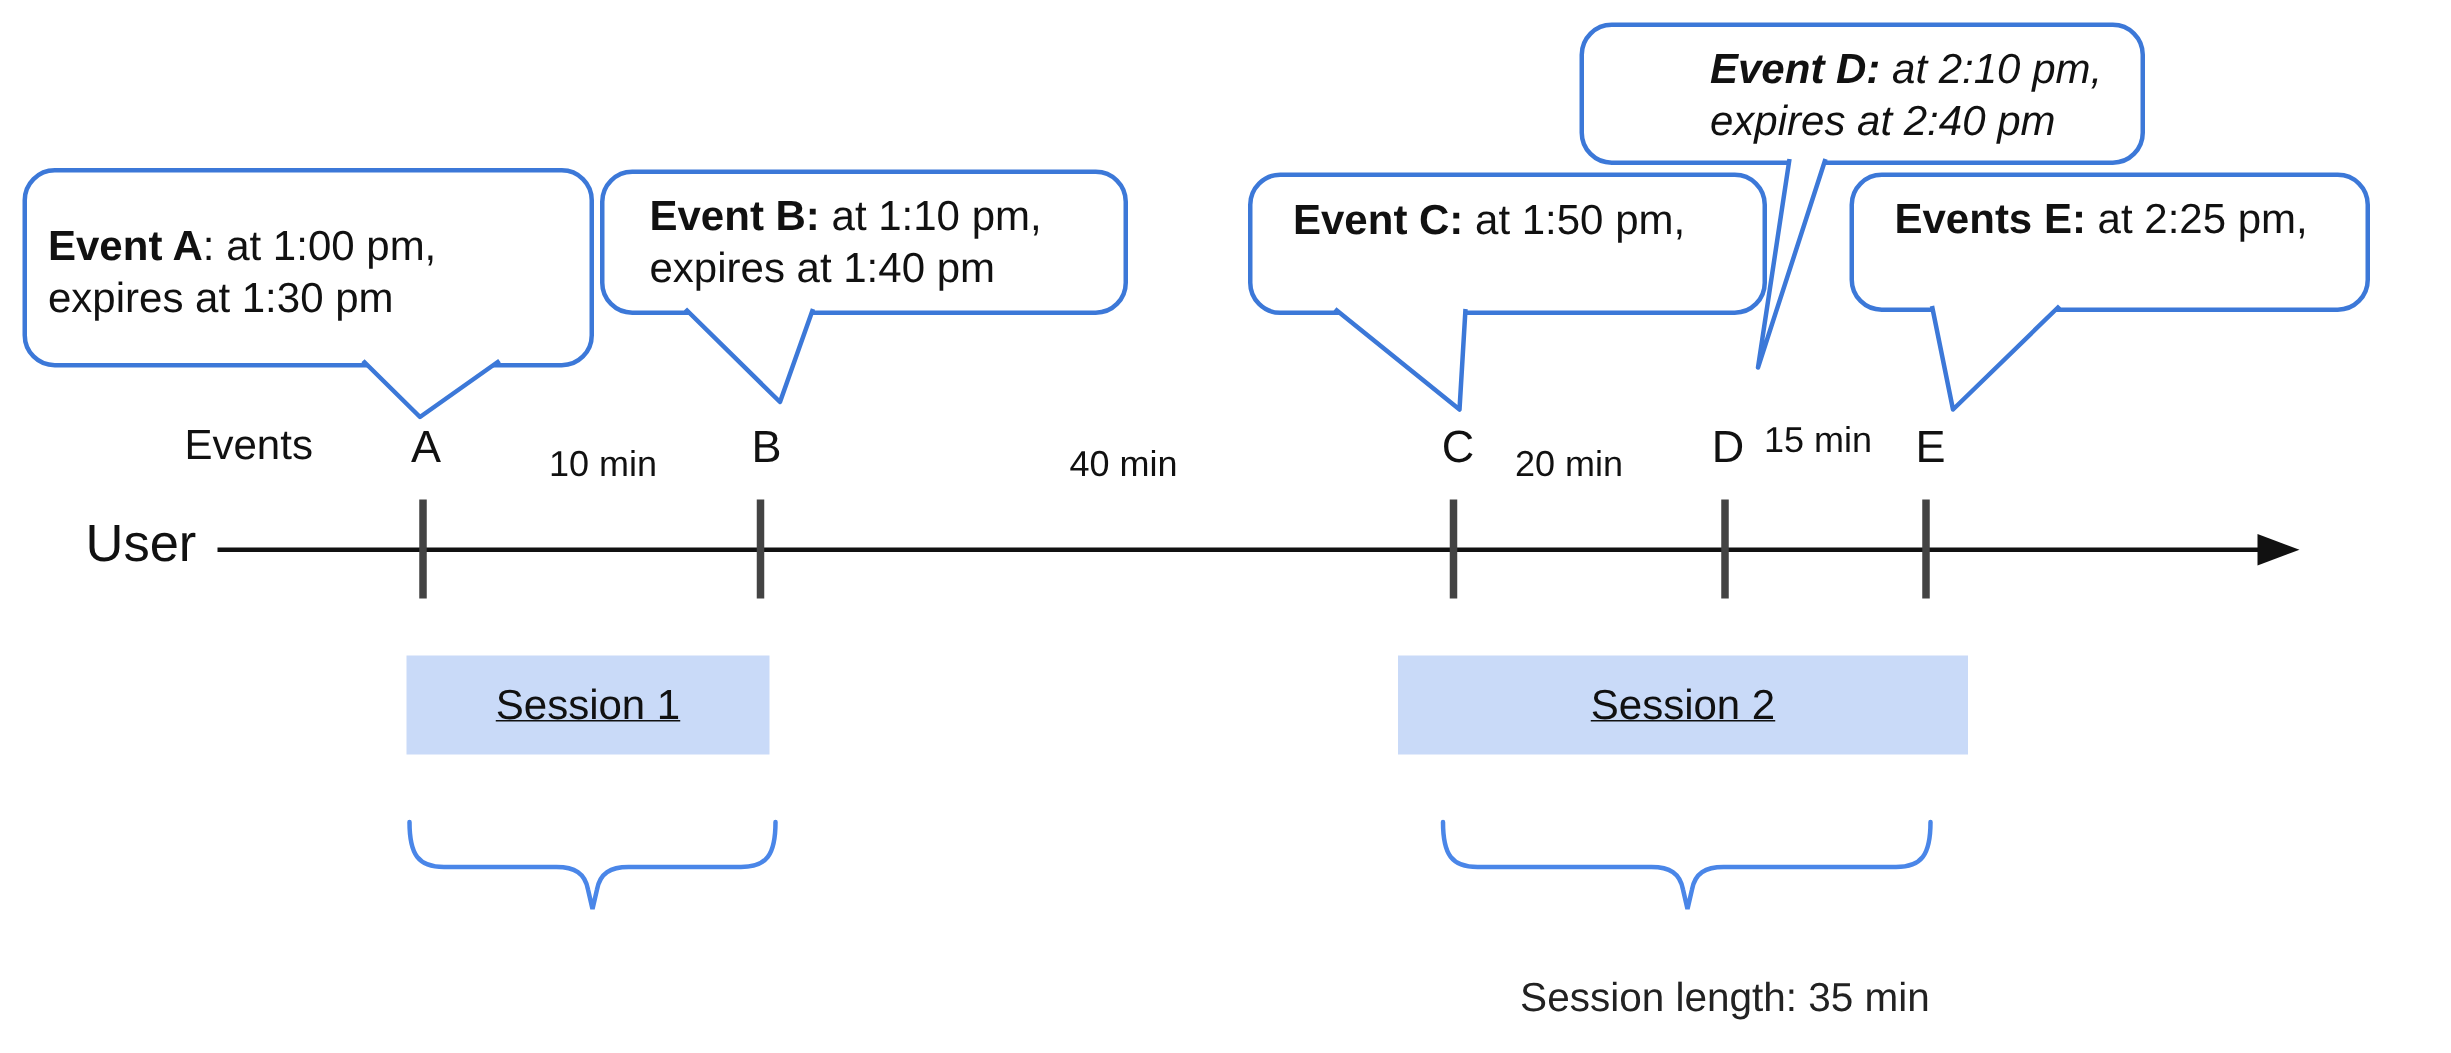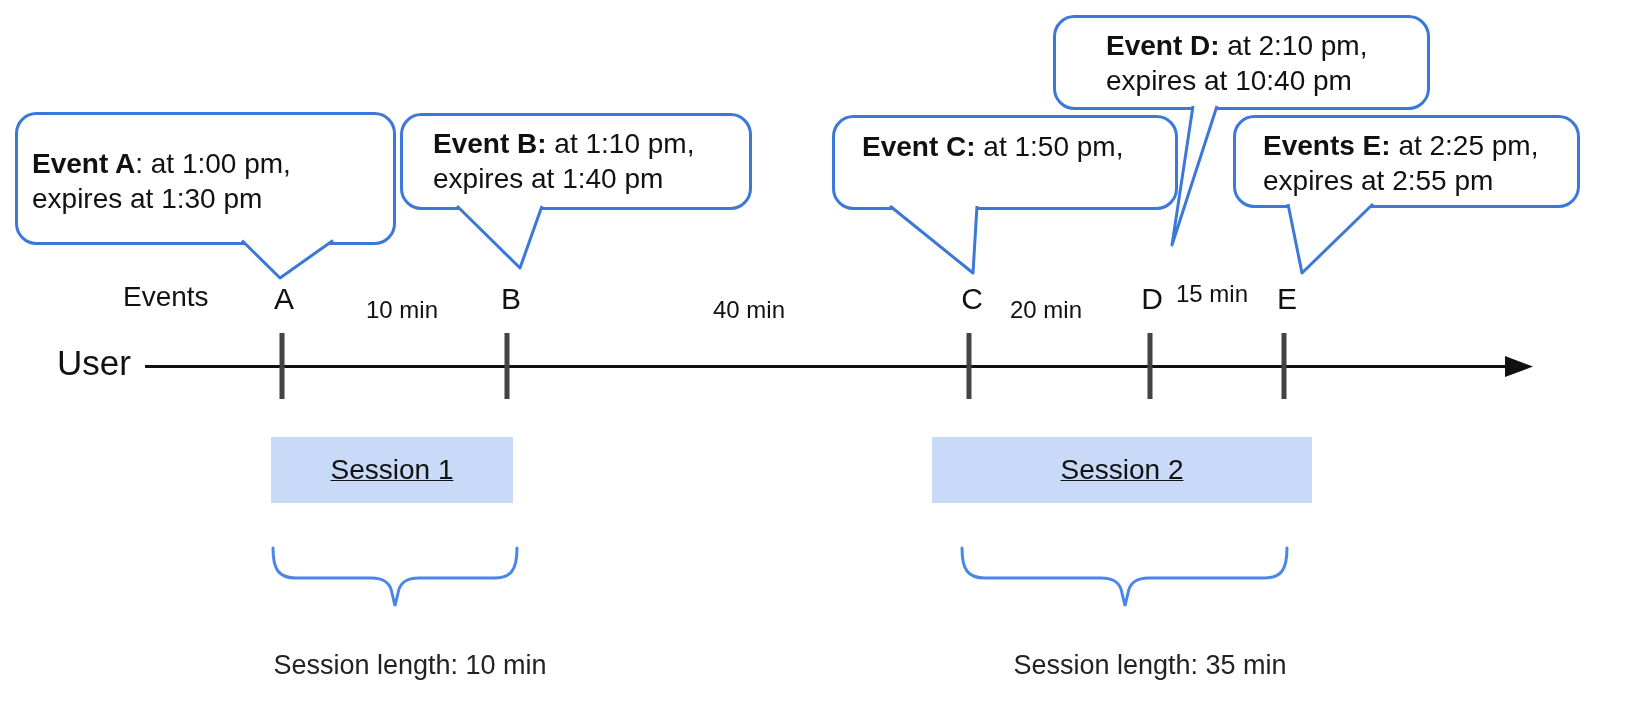--- a/index.html
+++ b/index.html
@@ -75,27 +75,26 @@
     <div><span class="b">Event A</span><span>: at 1:00 pm,</span></div>
     <div>expires at 1:30 pm</div>
   </div>
   <div class="abs bubble-text" style="left:433px;top:126px;">
     <div><span class="b">Event B:</span><span> at 1:10 pm,</span></div>
     <div>expires at 1:40 pm</div>
   </div>
   <div class="abs bubble-text" style="left:862px;top:129px;">
     <div><span class="b">Event C:</span><span> at 1:50 pm,</span></div>
   </div>
-  <div class="abs bubble-text" style="left:1106px;top:28px;">
+  <div class="abs bubble-text" style="left:1140px;top:28px;font-style:italic;">
     <div><span class="b">Event D:</span><span> at 2:10 pm,</span></div>
-    <div>expires at 10:40 pm</div>
+    <div>expires at 2:40 pm</div>
   </div>
   <div class="abs bubble-text" style="left:1263px;top:128px;">
     <div><span class="b">Events E:</span><span> at 2:25 pm,</span></div>
-    <div>expires at 2:55 pm</div>
   </div>
 
   <div class="abs events-label" style="left:123px;top:281px;">Events</div>
   <div class="abs user-label" style="left:57px;top:343px;">User</div>
 
   <div class="abs tick-letter" style="left:284px;top:282px;">A</div>
   <div class="abs tick-letter" style="left:511px;top:282px;">B</div>
   <div class="abs tick-letter" style="left:972px;top:282px;">C</div>
   <div class="abs tick-letter" style="left:1152px;top:282px;">D</div>
   <div class="abs tick-letter" style="left:1287px;top:282px;">E</div>
@@ -105,16 +104,15 @@
   <div class="abs gap-label" style="left:1046px;top:296px;">20 min</div>
   <div class="abs gap-label" style="left:1212px;top:280px;">15 min</div>
 
   <div class="abs session-box" style="left:271px;top:437px;width:242px;height:66px;">
     <span>Session 1</span>
   </div>
   <div class="abs session-box" style="left:932px;top:437px;width:380px;height:66px;">
     <span>Session 2</span>
   </div>
 
-  <div class="abs session-length" style="left:410px;top:650px;">Session length: 10 min</div>
   <div class="abs session-length" style="left:1150px;top:650px;">Session length: 35 min</div>
 
 </div>
 
 </body></html>

